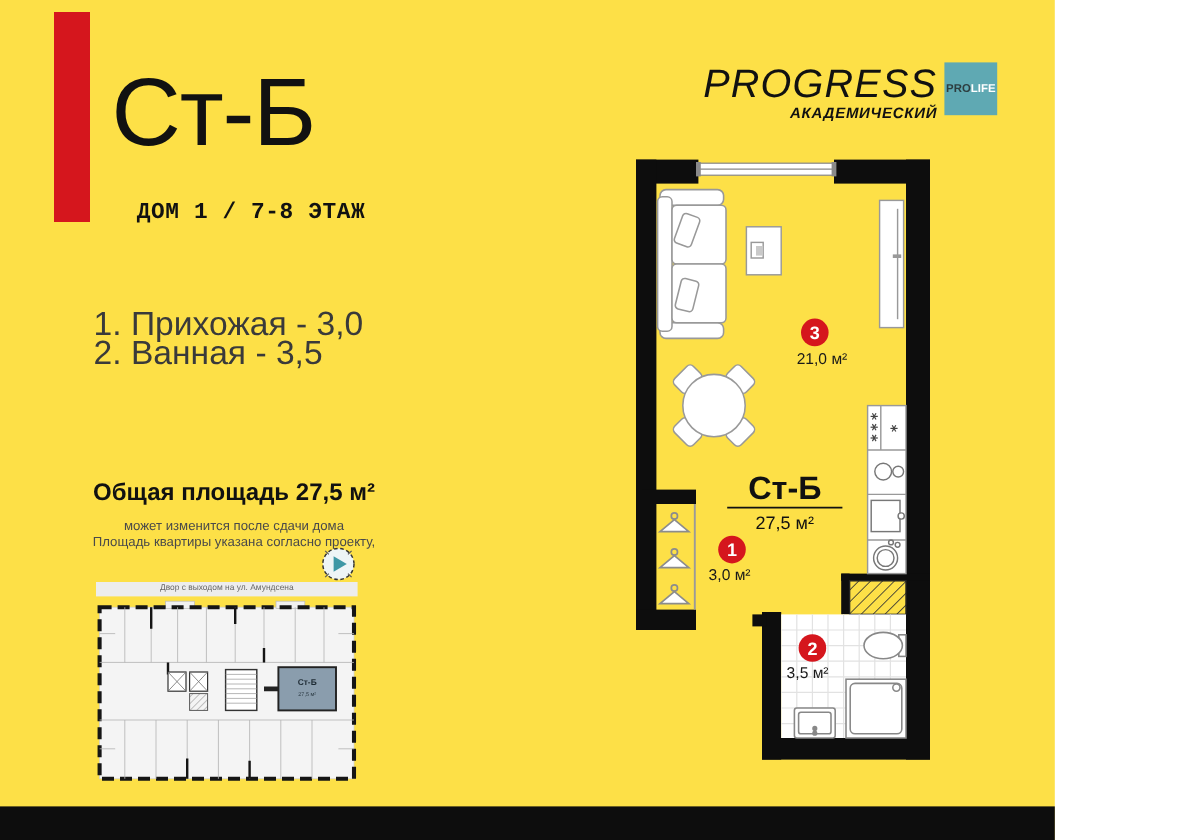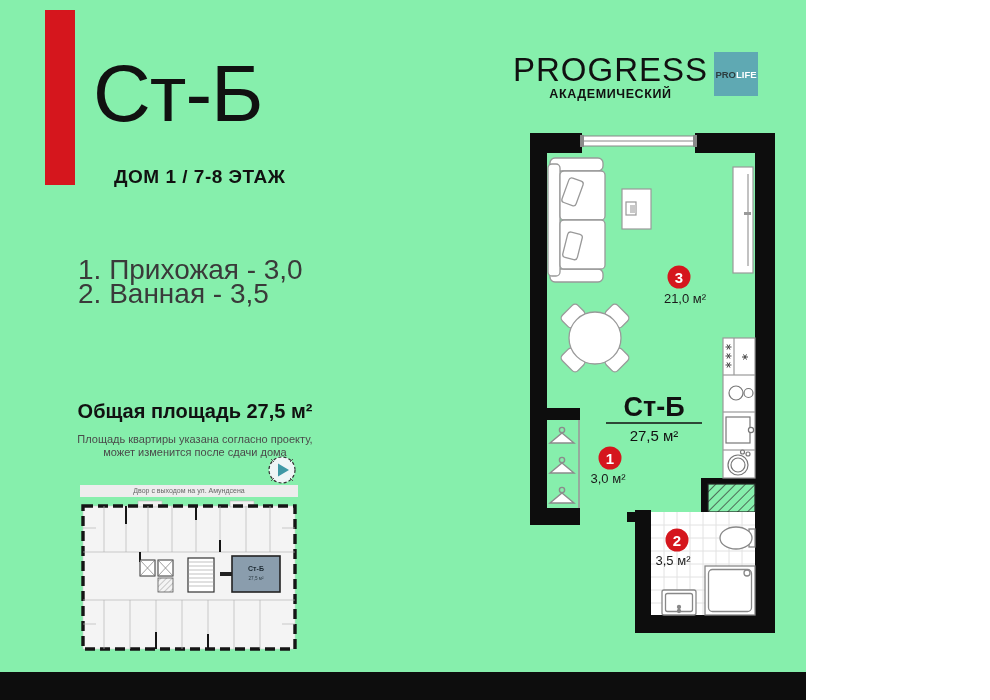--- a/index.html
+++ b/index.html
@@ -1,46 +1,46 @@
 <!DOCTYPE html>
 <html style="--accent: #d5161d; --badge: #5fa9b3; --highlight: #8a9dad;"><head>
 <meta charset="utf-8">
 <style>
   html,body { margin:0; padding:0; background:#fff; }
   .page {
-    position:relative; width:806px; height:700px; background:#86efac;
+    position:relative; width:879px; height:700px; background:#fde047;
     font-family:"Liberation Sans", sans-serif; color:#1a1a1a; overflow:hidden;
   }
   .page svg { font-family:"Liberation Sans", sans-serif; }
 
   
   .red-bar { position:absolute; left:45px; top:10px; width:30px; height:175px; background:var(--accent,#d5161d); }
   .flat-code { position:absolute; left:93px; top:48px; font-size:80px; font-weight:500; letter-spacing:-1px; color:#111; }
-  .building-floor { position:absolute; left:114px; top:166px; font-size:19px; font-weight:700; letter-spacing:.5px; color:#111; }
+  .building-floor { position:absolute; left:114px; top:166px; font-size:19px; font-weight:700; letter-spacing:.5px; color:#111;font-family:Liberation Mono, monospace; }
 
   .room-list { position:absolute; left:78px; top:258px; font-size:28px; line-height:24px; color:#3a3a3a; }
   .room-list div { white-space:nowrap; }
 
   .total-block { position:absolute; left:70px; top:400px; width:250px; text-align:center; }
   .total-area { font-size:20px; font-weight:700; color:#111; }
   .disclaimer { margin-top:10px; font-size:11px; line-height:13px; color:#4a4a4a; }
 
   .compass { position:absolute; left:260px; top:448px; width:44px; height:44px; }
 
   .site-caption {
     position:absolute; left:80px; top:485px; width:218px; height:12px;
     background:#ededed; font-size:7px; line-height:12px; text-align:center; color:#666;
   }
   .site-plan { position:absolute; left:80px; top:500px; width:218px; height:153px; }
 
   
   .logo { position:absolute; right:48px; top:52px; display:flex; align-items:flex-start; }
-  .logo-text { text-align:right; margin-right:6px; padding-top:2px; }
+  .logo-text { text-align:right; margin-right:6px; padding-top:2px;font-style:italic; }
   .logo-brand { font-size:33px; font-weight:500; letter-spacing:1px; color:#111; line-height:32px; }
-  .logo-sub { font-size:12.5px; font-weight:700; letter-spacing:.6px; color:#111; margin-top:1px;text-align:center; }
+  .logo-sub { font-size:12.5px; font-weight:700; letter-spacing:.6px; color:#111; margin-top:1px; }
   .logo-badge {
     width:44px; height:44px; background:var(--badge,#5fa9b3);
     display:flex; flex-direction:row; justify-content:center; align-items:center;
     font-size:9.5px; font-weight:700; line-height:11px;
   }
   .badge-l1 { color:#2d3e40; }
   .badge-l2 { color:#ffffff; }
 
   
   .main-plan { position:absolute; left:515px; top:120px; width:280px; height:530px; }
@@ -57,22 +57,22 @@
   <div class="building-floor">ДОМ 1 / 7-8 ЭТАЖ</div>
 
   <div class="room-list">
     <div>1. Прихожая - 3,0</div>
     <div>2. Ванная - 3,5</div>
   </div>
 
   <div class="total-block">
     <div class="total-area">Общая площадь 27,5 м²</div>
     <div class="disclaimer">
+      <div>может изменится после сдачи дома</div>
       <div>Площадь квартиры указана согласно проекту,</div>
-      <div>может изменится после сдачи дома</div>
     </div>
   </div>
 
   <svg class="compass" viewBox="0 0 44 44">
     <circle cx="22" cy="22" r="13" fill="#eef5f6" stroke="#333" stroke-width="1.2" stroke-dasharray="3 2.2"></circle>
     <polygon points="18,15.5 18,28.5 29,22" fill="#3e98a5"></polygon>
     <g stroke="#555" stroke-width="1">
       <line x1="11" y1="11" x2="14" y2="14"></line>
       <line x1="33" y1="11" x2="30" y2="14"></line>
       <line x1="11" y1="33" x2="14" y2="30"></line>

